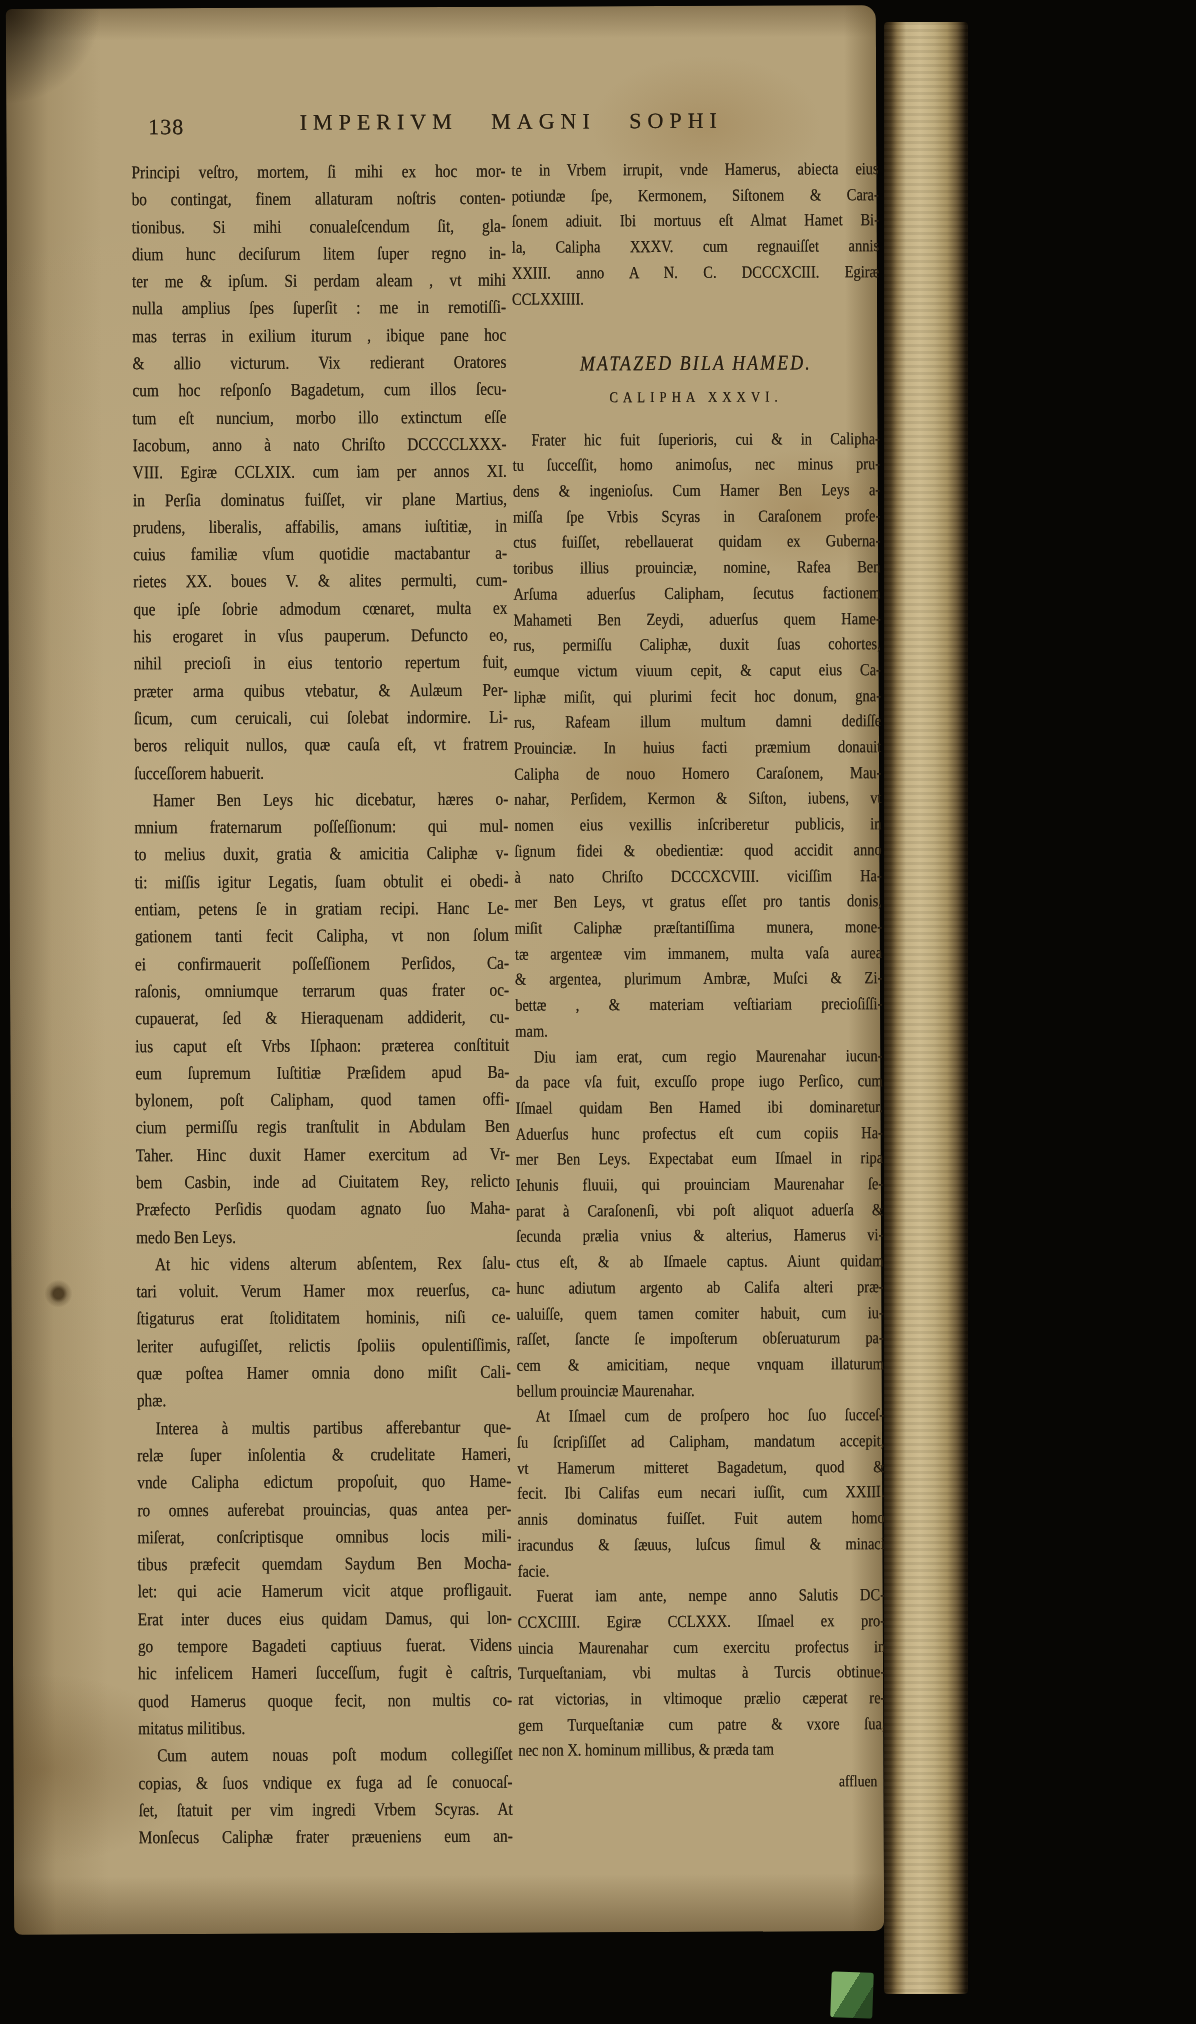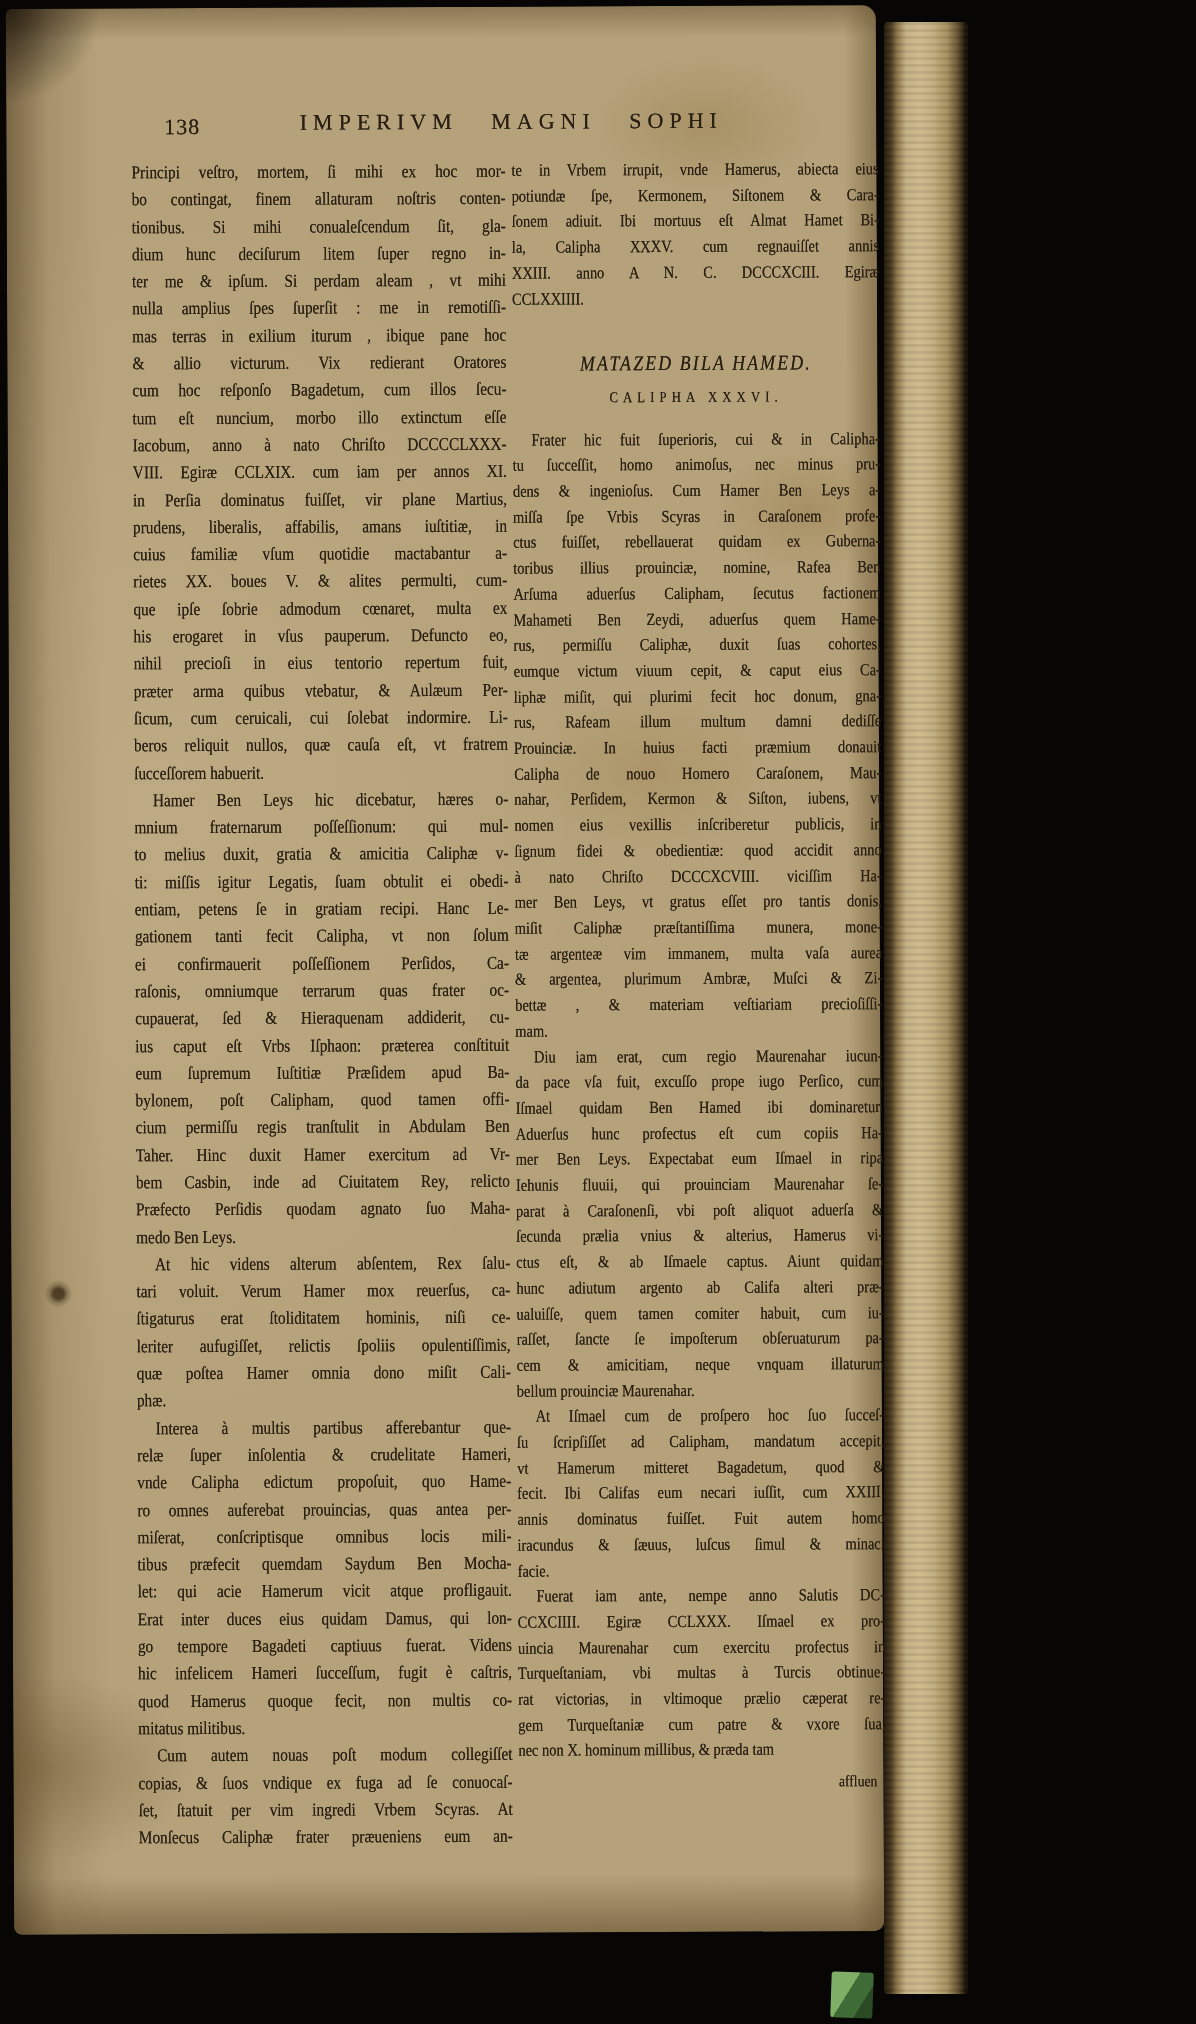--- a/index.html
+++ b/index.html
@@ -38,21 +38,21 @@
     border-radius:4px;
   }
   
   .sticker{
     position:absolute;left:831px;top:1972px;width:42px;height:46px;
     background:linear-gradient(120deg, var(--sticker-green,#7fae67) 0 42%, #3f6b36 42% 72%, #2a4a24 72%);
     border-radius:3px;transform:rotate(2deg);
   }
   
   .folio{
-    position:absolute;left:158px;top:106px;
+    position:absolute;left:142px;top:106px;
     font-size:22px;letter-spacing:1px;
   }
   .running-title{
     position:absolute;left:125px;top:102px;width:760px;
     text-align:center;font-size:22px;letter-spacing:6px;word-spacing:22px;
   }
   
   .col{position:absolute;transform-origin:0 0;transform:scaleX(0.85);}
   #col-left{left:125px;top:151px;width:440px;font-size:18px;line-height:27.3px;}
   #col-right{left:505px;top:151px;width:432px;font-size:17px;line-height:25.7px;}

